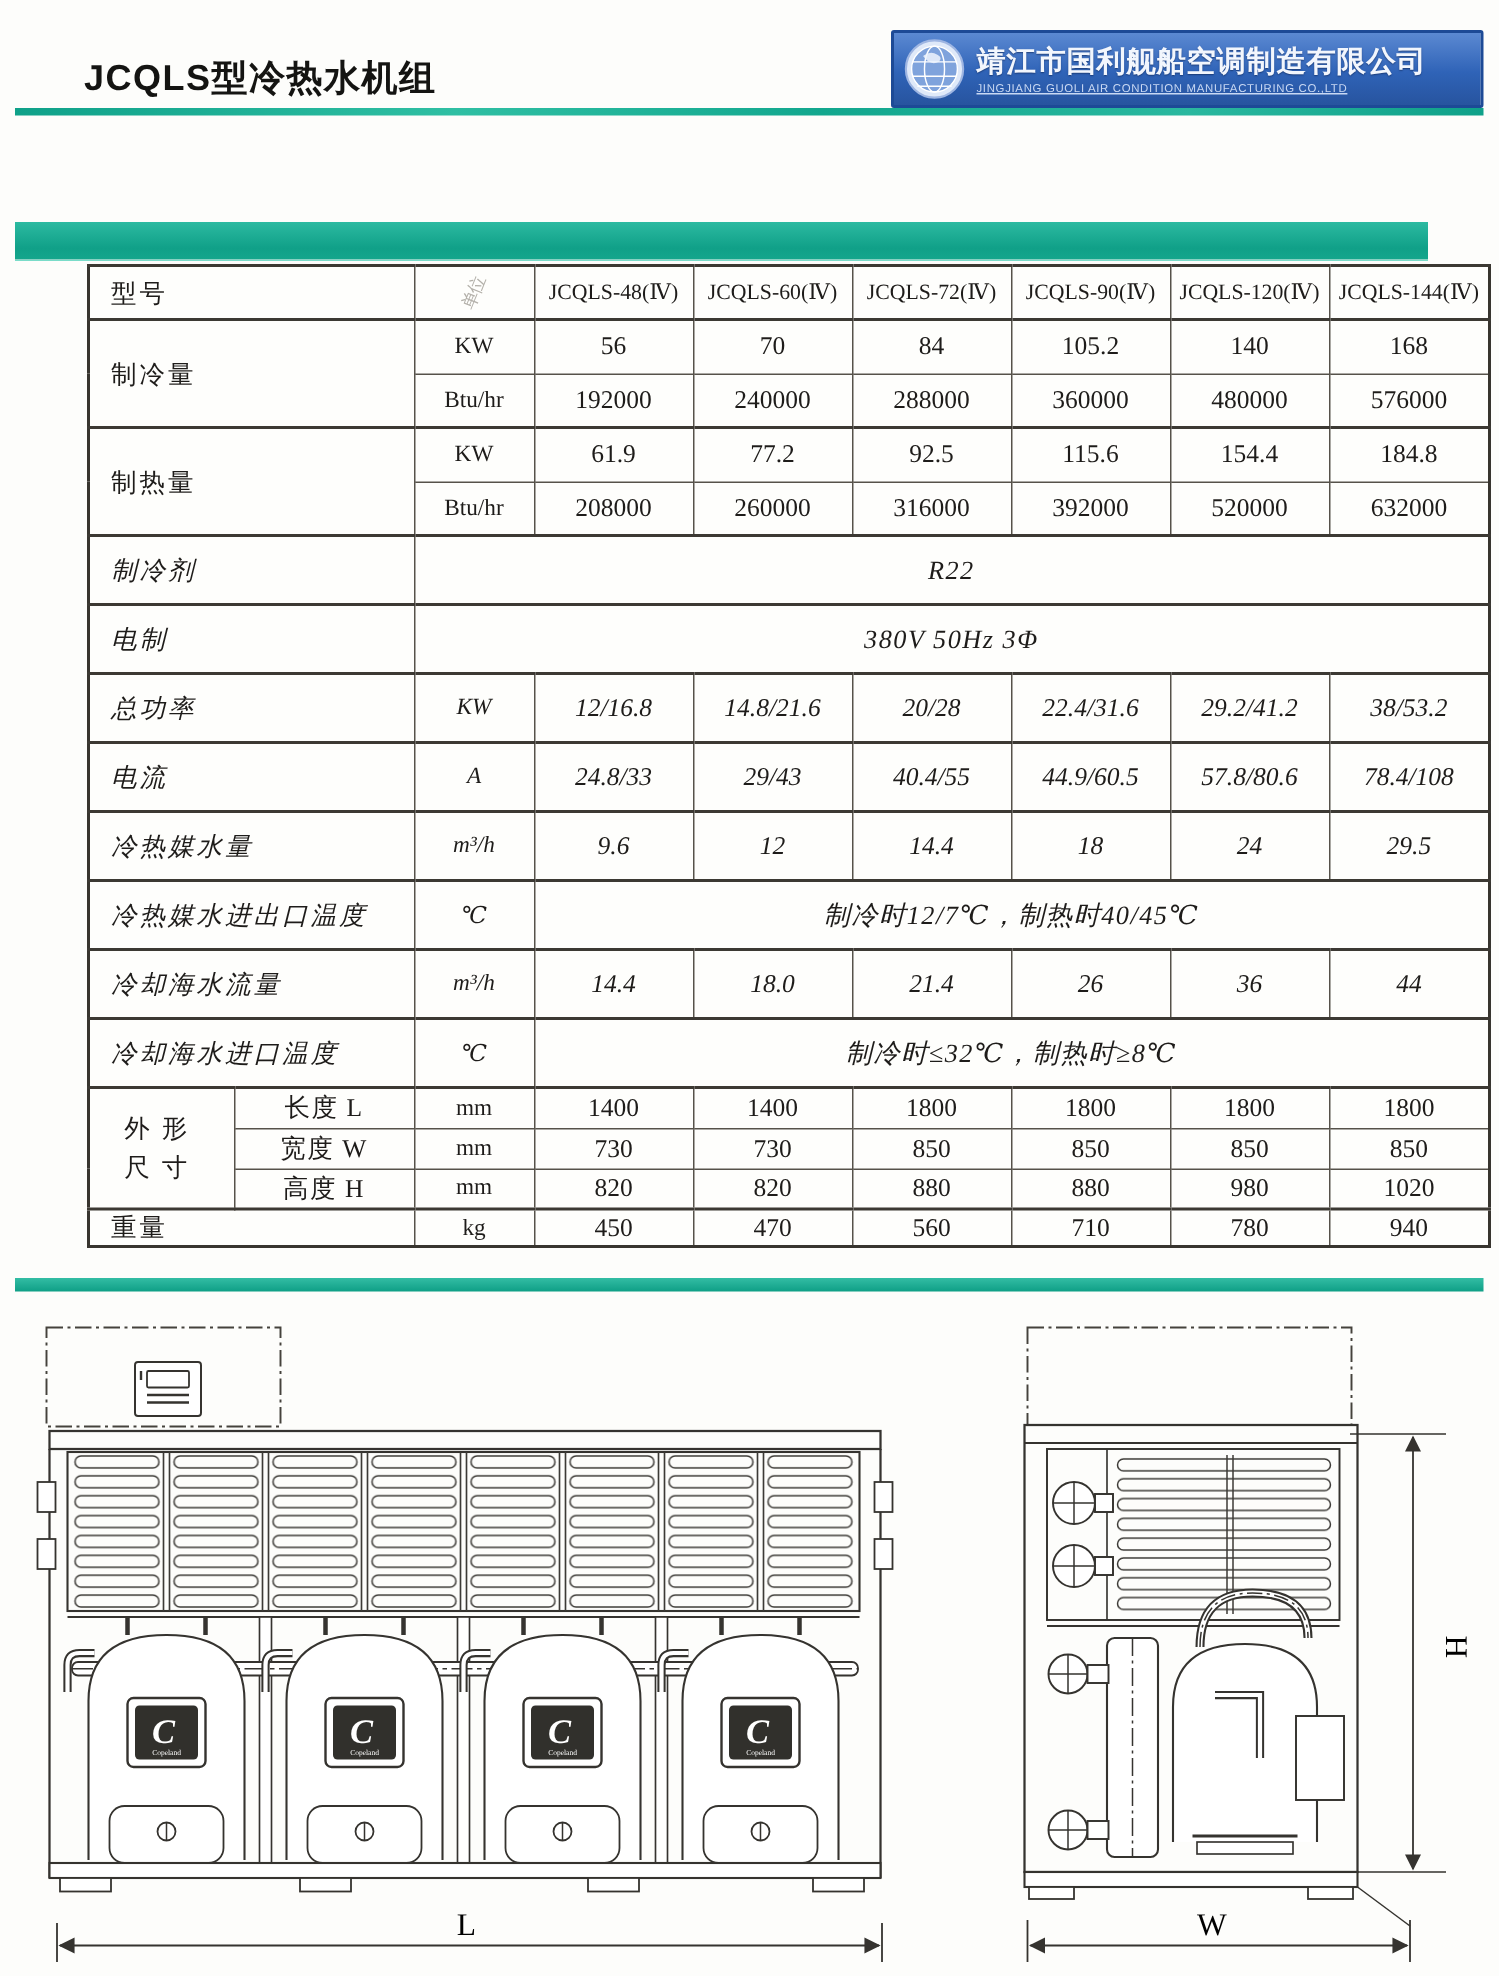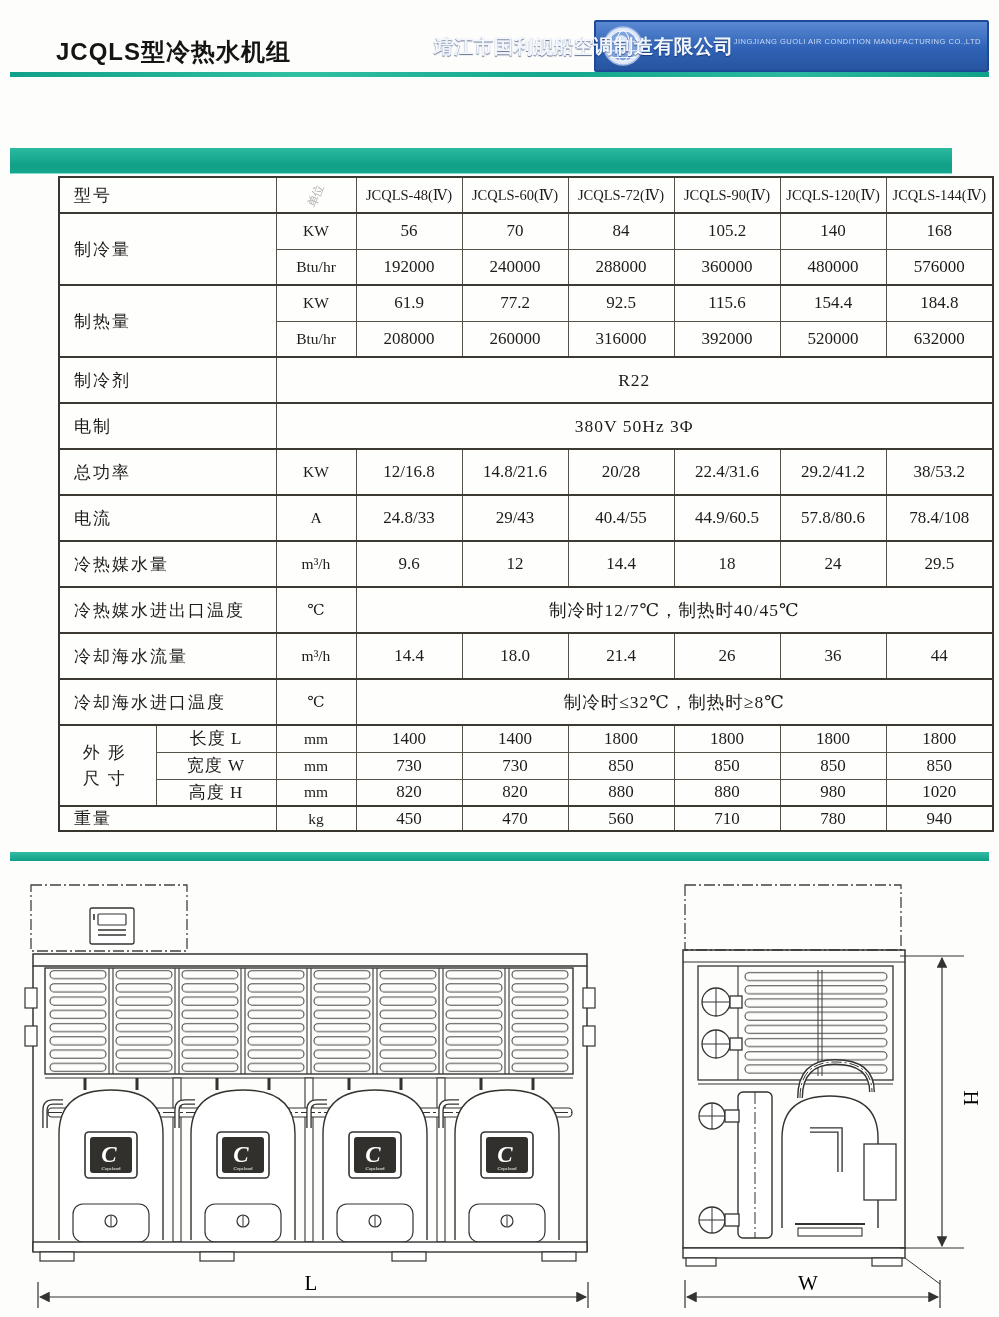--- a/index.html
+++ b/index.html
@@ -20,29 +20,29 @@
     left:10px;top:72px;width:979px;height:5px;
     background:linear-gradient(90deg,#0fa189,#2fbfa3 30%,#12a78e 55%,#2ab89f 80%,#0fa189);
   }
   #brand-banner{
     left:594px;top:20px;width:395px;height:52px;
     background:linear-gradient(180deg,#5b89d2 0%,#2f63b7 55%,#27549f 100%);
     border:2px solid #1d4a96;border-radius:2px;
     display:flex;align-items:center;box-sizing:border-box;padding:2px 6px;
   }
   #brand-logo{width:42px;height:42px;flex:0 0 42px;margin-right:7px;}
-  .brand-text{display:flex;justify-content:flex-end;min-width:0;}
+  .brand-text{display:flex;flex-direction:column;justify-content:center;min-width:0;}
   #brand-cn{
     font-family:"Liberation Sans","DejaVu Sans",sans-serif;
     font-weight:bold;font-size:19.5px;line-height:22px;color:#f2f6fd;
     letter-spacing:.5px;white-space:nowrap;text-shadow:0 1px 1px rgba(16,38,86,.65);
   }
   #brand-en{
     font-family:"Liberation Sans","DejaVu Sans",sans-serif;
-    font-size:7.6px;letter-spacing:.45px;color:#c9d9f4;white-space:nowrap;margin-top:2px;
+    font-size:7.6px;letter-spacing:.45px;color:#c9d9f4;white-space:nowrap;margin-top:2px;text-decoration:underline;
   }
 
   
   #band-top{
     left:10px;top:148px;width:942px;height:25px;
     background:linear-gradient(180deg,#2cbaa1,#10a088 70%,#15a68c);
     box-shadow:0 1px 0 #7adcc9;
   }
   #band-bottom{
     left:10px;top:852px;width:979px;height:9px;
@@ -63,21 +63,21 @@
   #spec-table tr.major td{border-top-width:2px;border-top-color:#3c3933;}
   #spec-table td.label{text-align:left;padding-left:14px;letter-spacing:2px;}
   #spec-table td.dimgroup{text-align:center;letter-spacing:8px;padding:0 22px;line-height:26px;}
   #spec-table td.sub{text-align:center;letter-spacing:1px;}
   #spec-table td.unit{font-size:15.5px;}
   #spec-table td.model{font-size:14.5px;padding:0;}
   #spec-table td.val{font-size:17px;}
   #spec-table td.merge{font-size:17.5px;letter-spacing:1px;}
   #spec-table tr.r-head{height:36px;}
   #spec-table tr.r-pair{height:36px;}
-  #spec-table tr.r-single{height:46px;}
+  #spec-table tr.r-single{height:46px;font-style:italic;}
   #spec-table tr.r-dim{height:27px;}
   #spec-table tr.r-weight{height:18px;}
   .unitmark{
     display:inline-block;transform:rotate(-68deg);color:#9a968e;
     font-size:12px;opacity:.75;letter-spacing:-1px;
   }
 
   
   #diagram-left{left:20px;top:876px;}
   #diagram-right{left:650px;top:876px;}

